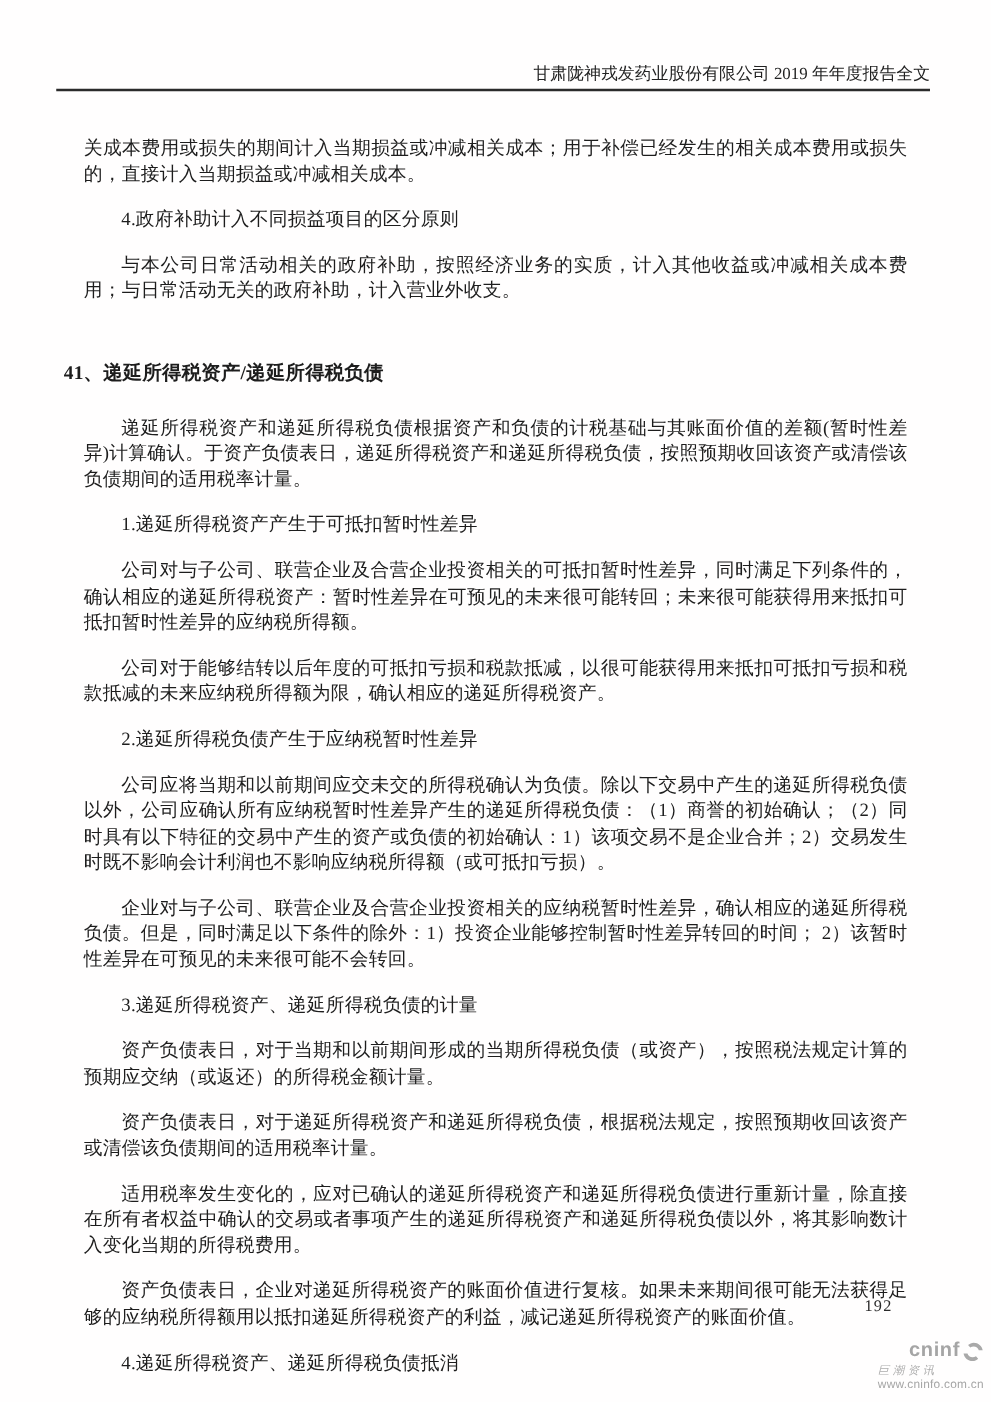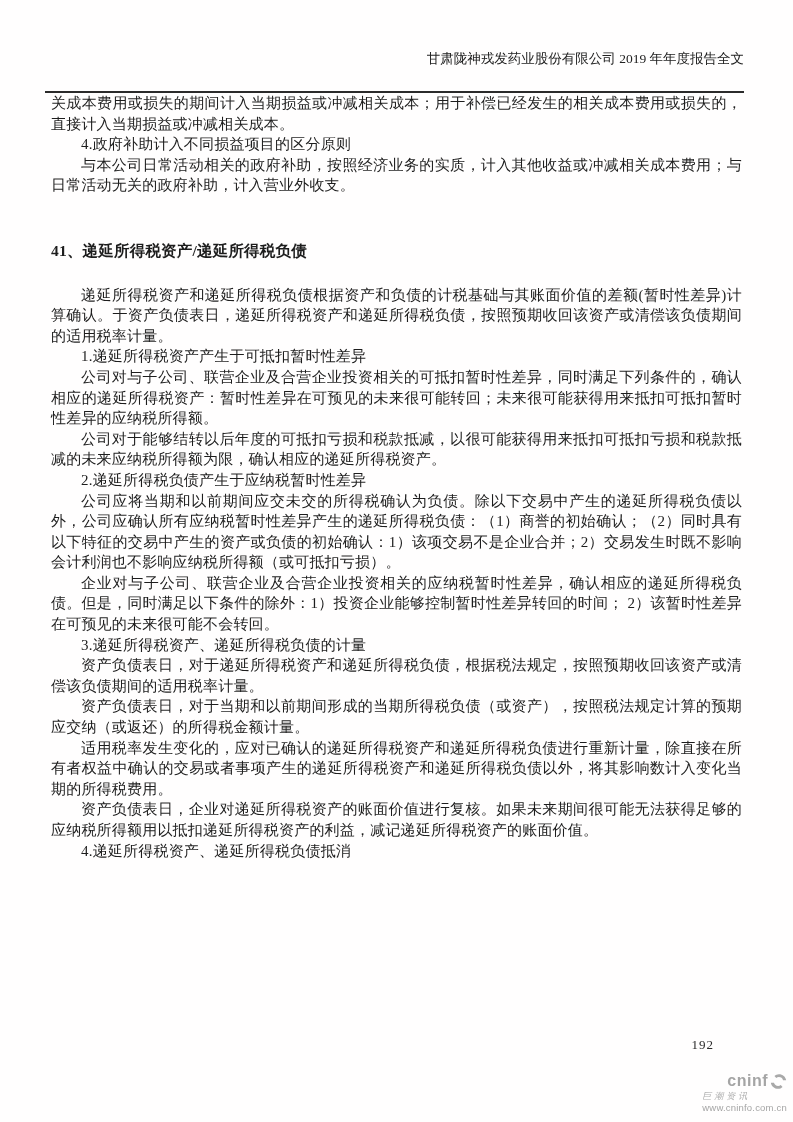--- a/index.html
+++ b/index.html
@@ -16,34 +16,34 @@
   .header {
     position: absolute;
     top: 50px;
     left: 45px;
     right: 49px;
     text-align: right;
     font-size: 13.5px;
     line-height: 18px;
     color: #222222;
     border-bottom: 2px solid #2b2b2b;
-    padding-bottom: 23px;
+    padding-bottom: 3px;
   }
   
   .document-body {
     position: absolute;
     top: 93px;
     left: 51px;
     width: 691px;
     font-size: 15px;
     line-height: 20.6px;
     text-align: justify;
     letter-spacing: 0.2px;
   }
-  .para { margin: 0; }
+  .para { margin: 16px; }
   .para.indent { text-indent: 2em; }
   .section-heading {
     font-size: 15.5px;
     font-weight: bold;
     margin: 45px 0 23px 0;
     text-align: left;
   }
   
   .page-number {
     position: absolute;
@@ -104,22 +104,22 @@
       <p class="para indent">与本公司日常活动相关的政府补助，按照经济业务的实质，计入其他收益或冲减相关成本费用；与日常活动无关的政府补助，计入营业外收支。</p>
       <h2 class="section-heading">41、递延所得税资产/递延所得税负债</h2>
       <p class="para indent">递延所得税资产和递延所得税负债根据资产和负债的计税基础与其账面价值的差额(暂时性差异)计算确认。于资产负债表日，递延所得税资产和递延所得税负债，按照预期收回该资产或清偿该负债期间的适用税率计量。</p>
       <p class="para indent">1.递延所得税资产产生于可抵扣暂时性差异</p>
       <p class="para indent">公司对与子公司、联营企业及合营企业投资相关的可抵扣暂时性差异，同时满足下列条件的，确认相应的递延所得税资产：暂时性差异在可预见的未来很可能转回；未来很可能获得用来抵扣可抵扣暂时性差异的应纳税所得额。</p>
       <p class="para indent">公司对于能够结转以后年度的可抵扣亏损和税款抵减，以很可能获得用来抵扣可抵扣亏损和税款抵减的未来应纳税所得额为限，确认相应的递延所得税资产。</p>
       <p class="para indent">2.递延所得税负债产生于应纳税暂时性差异</p>
       <p class="para indent">公司应将当期和以前期间应交未交的所得税确认为负债。除以下交易中产生的递延所得税负债以外，公司应确认所有应纳税暂时性差异产生的递延所得税负债：（1）商誉的初始确认；（2）同时具有以下特征的交易中产生的资产或负债的初始确认：1）该项交易不是企业合并；2）交易发生时既不影响会计利润也不影响应纳税所得额（或可抵扣亏损）。</p>
       <p class="para indent">企业对与子公司、联营企业及合营企业投资相关的应纳税暂时性差异，确认相应的递延所得税负债。但是，同时满足以下条件的除外：1）投资企业能够控制暂时性差异转回的时间； 2）该暂时性差异在可预见的未来很可能不会转回。</p>
       <p class="para indent">3.递延所得税资产、递延所得税负债的计量</p>
+      <p class="para indent">资产负债表日，对于当期和以前期间形成的当期所得税负债（或资产），按照税法规定计算的预期应交纳（或返还）的所得税金额计量。</p>
       <p class="para indent">资产负债表日，对于递延所得税资产和递延所得税负债，根据税法规定，按照预期收回该资产或清偿该负债期间的适用税率计量。</p>
-      <p class="para indent">资产负债表日，对于当期和以前期间形成的当期所得税负债（或资产），按照税法规定计算的预期应交纳（或返还）的所得税金额计量。</p>
       <p class="para indent">适用税率发生变化的，应对已确认的递延所得税资产和递延所得税负债进行重新计量，除直接在所有者权益中确认的交易或者事项产生的递延所得税资产和递延所得税负债以外，将其影响数计入变化当期的所得税费用。</p>
       <p class="para indent">资产负债表日，企业对递延所得税资产的账面价值进行复核。如果未来期间很可能无法获得足够的应纳税所得额用以抵扣递延所得税资产的利益，减记递延所得税资产的账面价值。</p>
       <p class="para indent">4.递延所得税资产、递延所得税负债抵消</p>
     </div>
 
   <div class="page-number">192</div>
 
   <div class="cninfo-logo">
     <div class="logo-brand-row">
       <span class="logo-brand">cninf</span>

